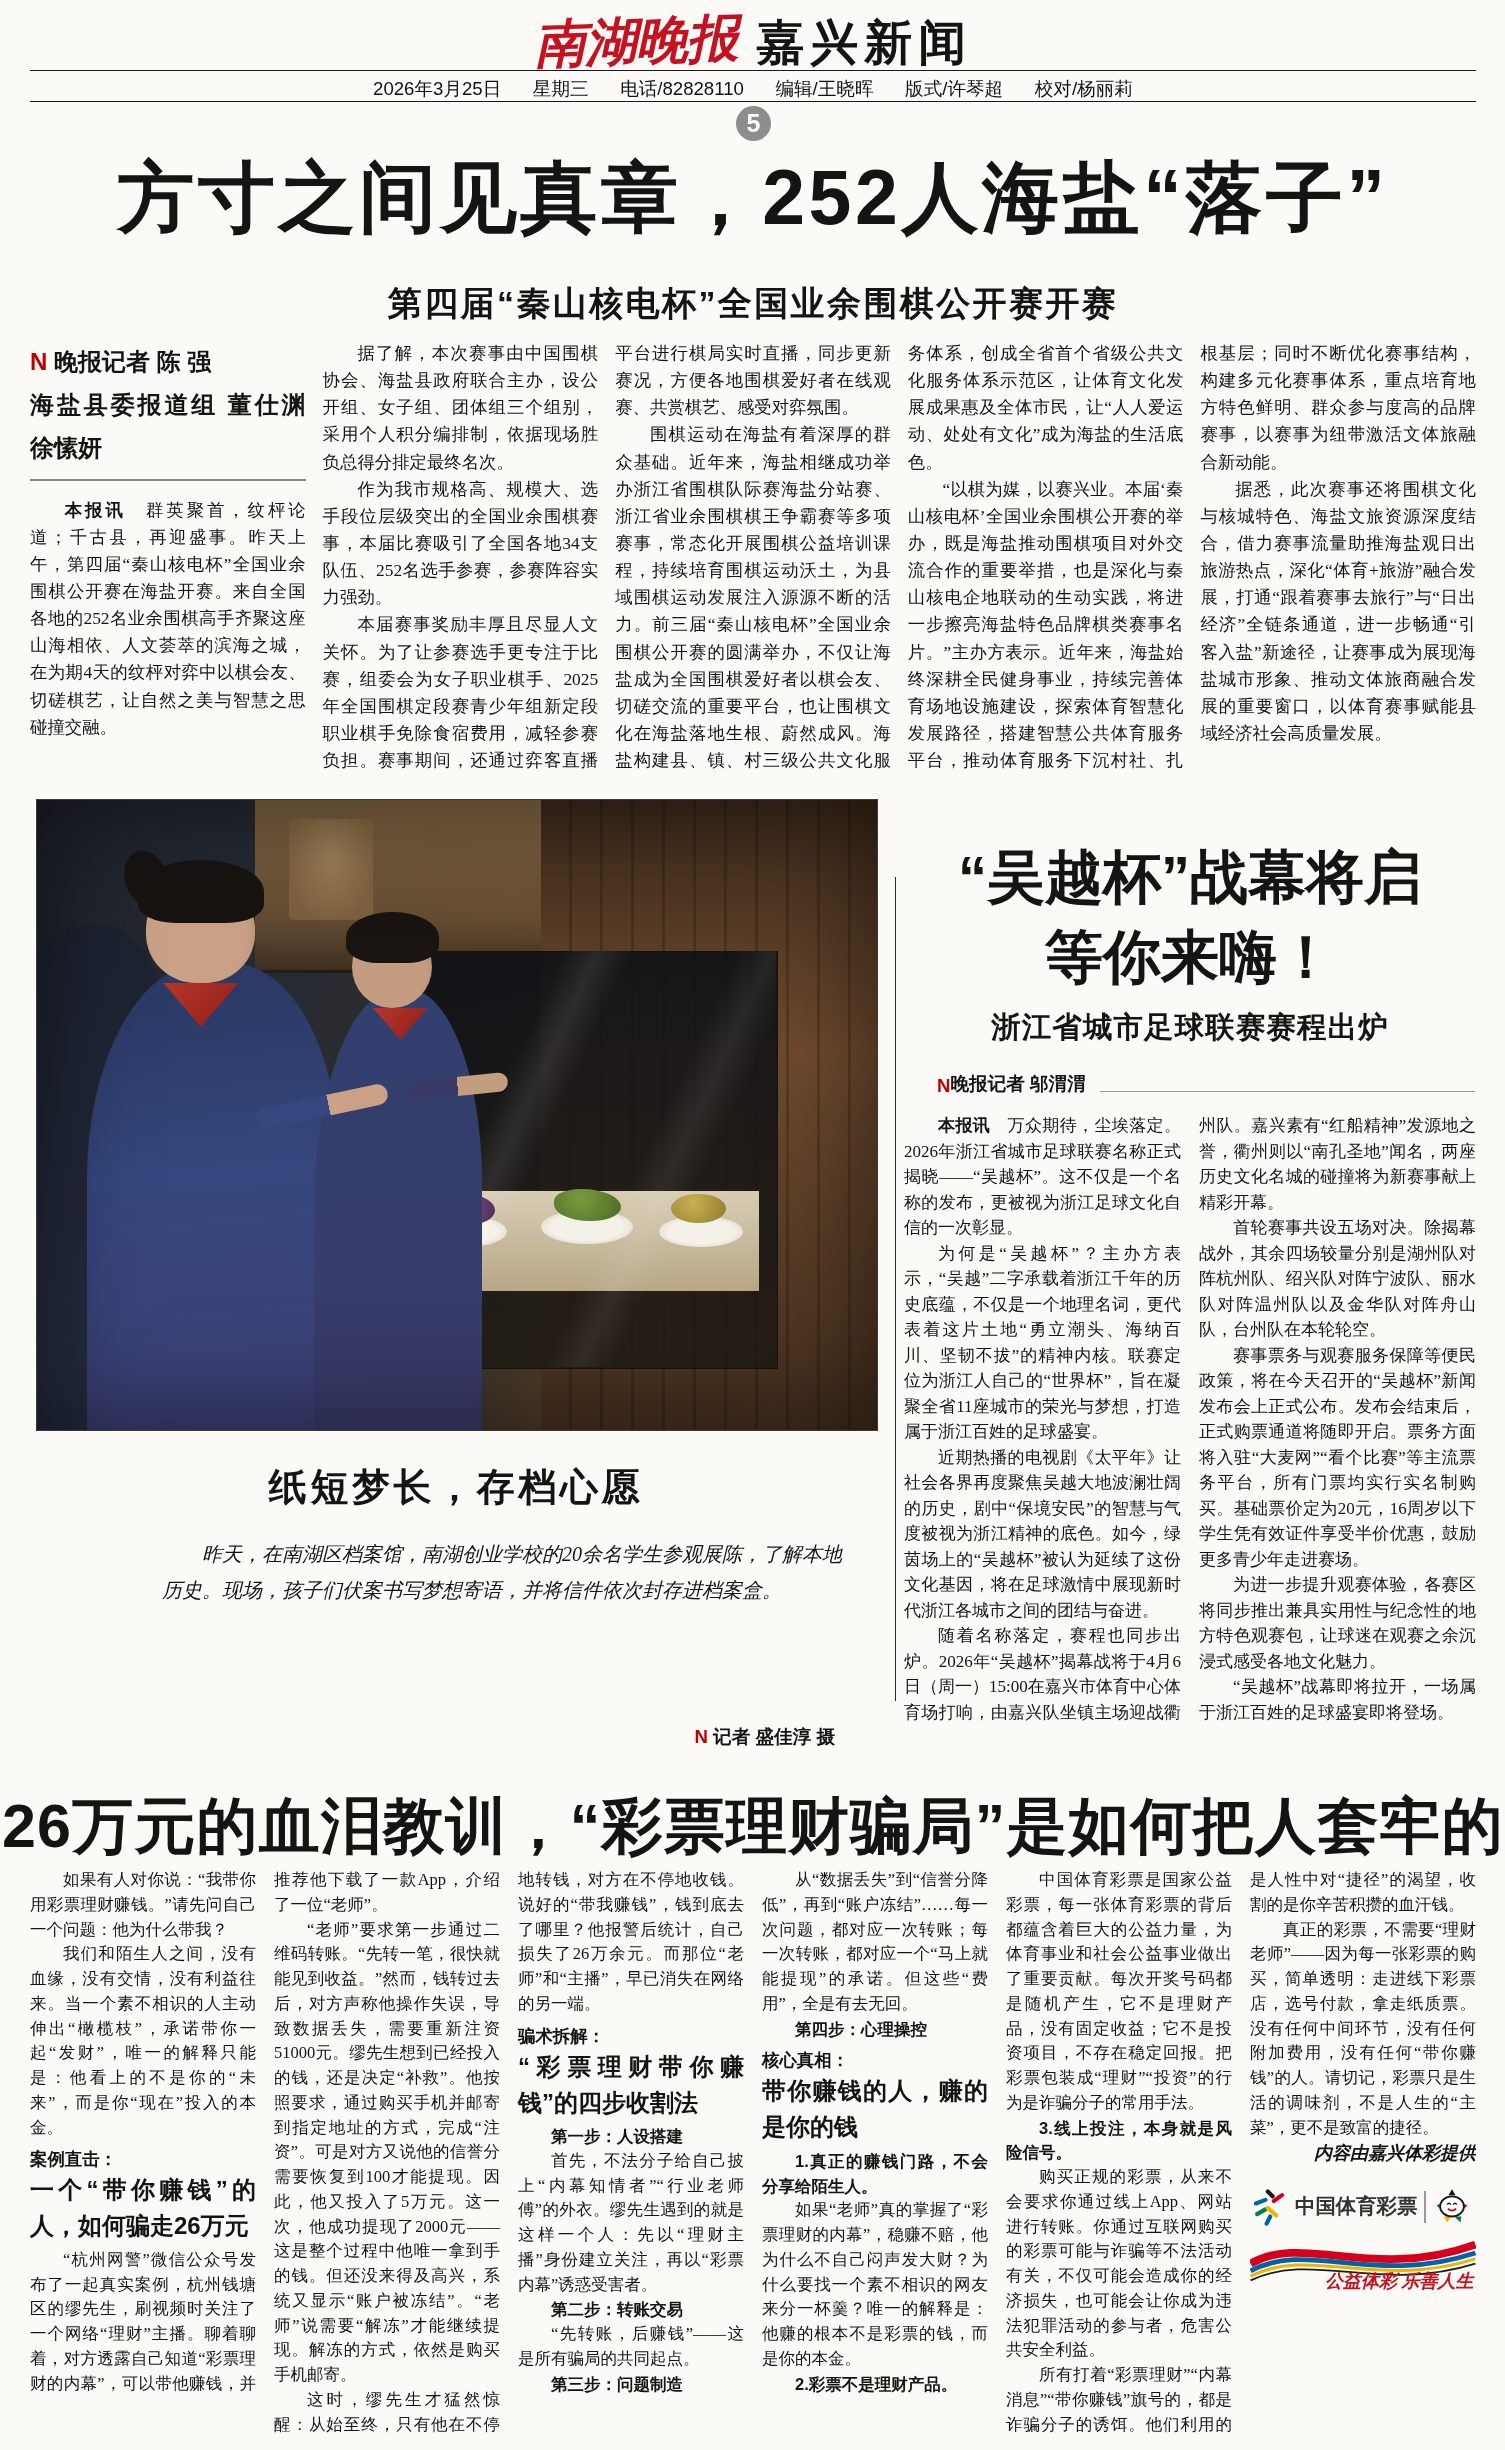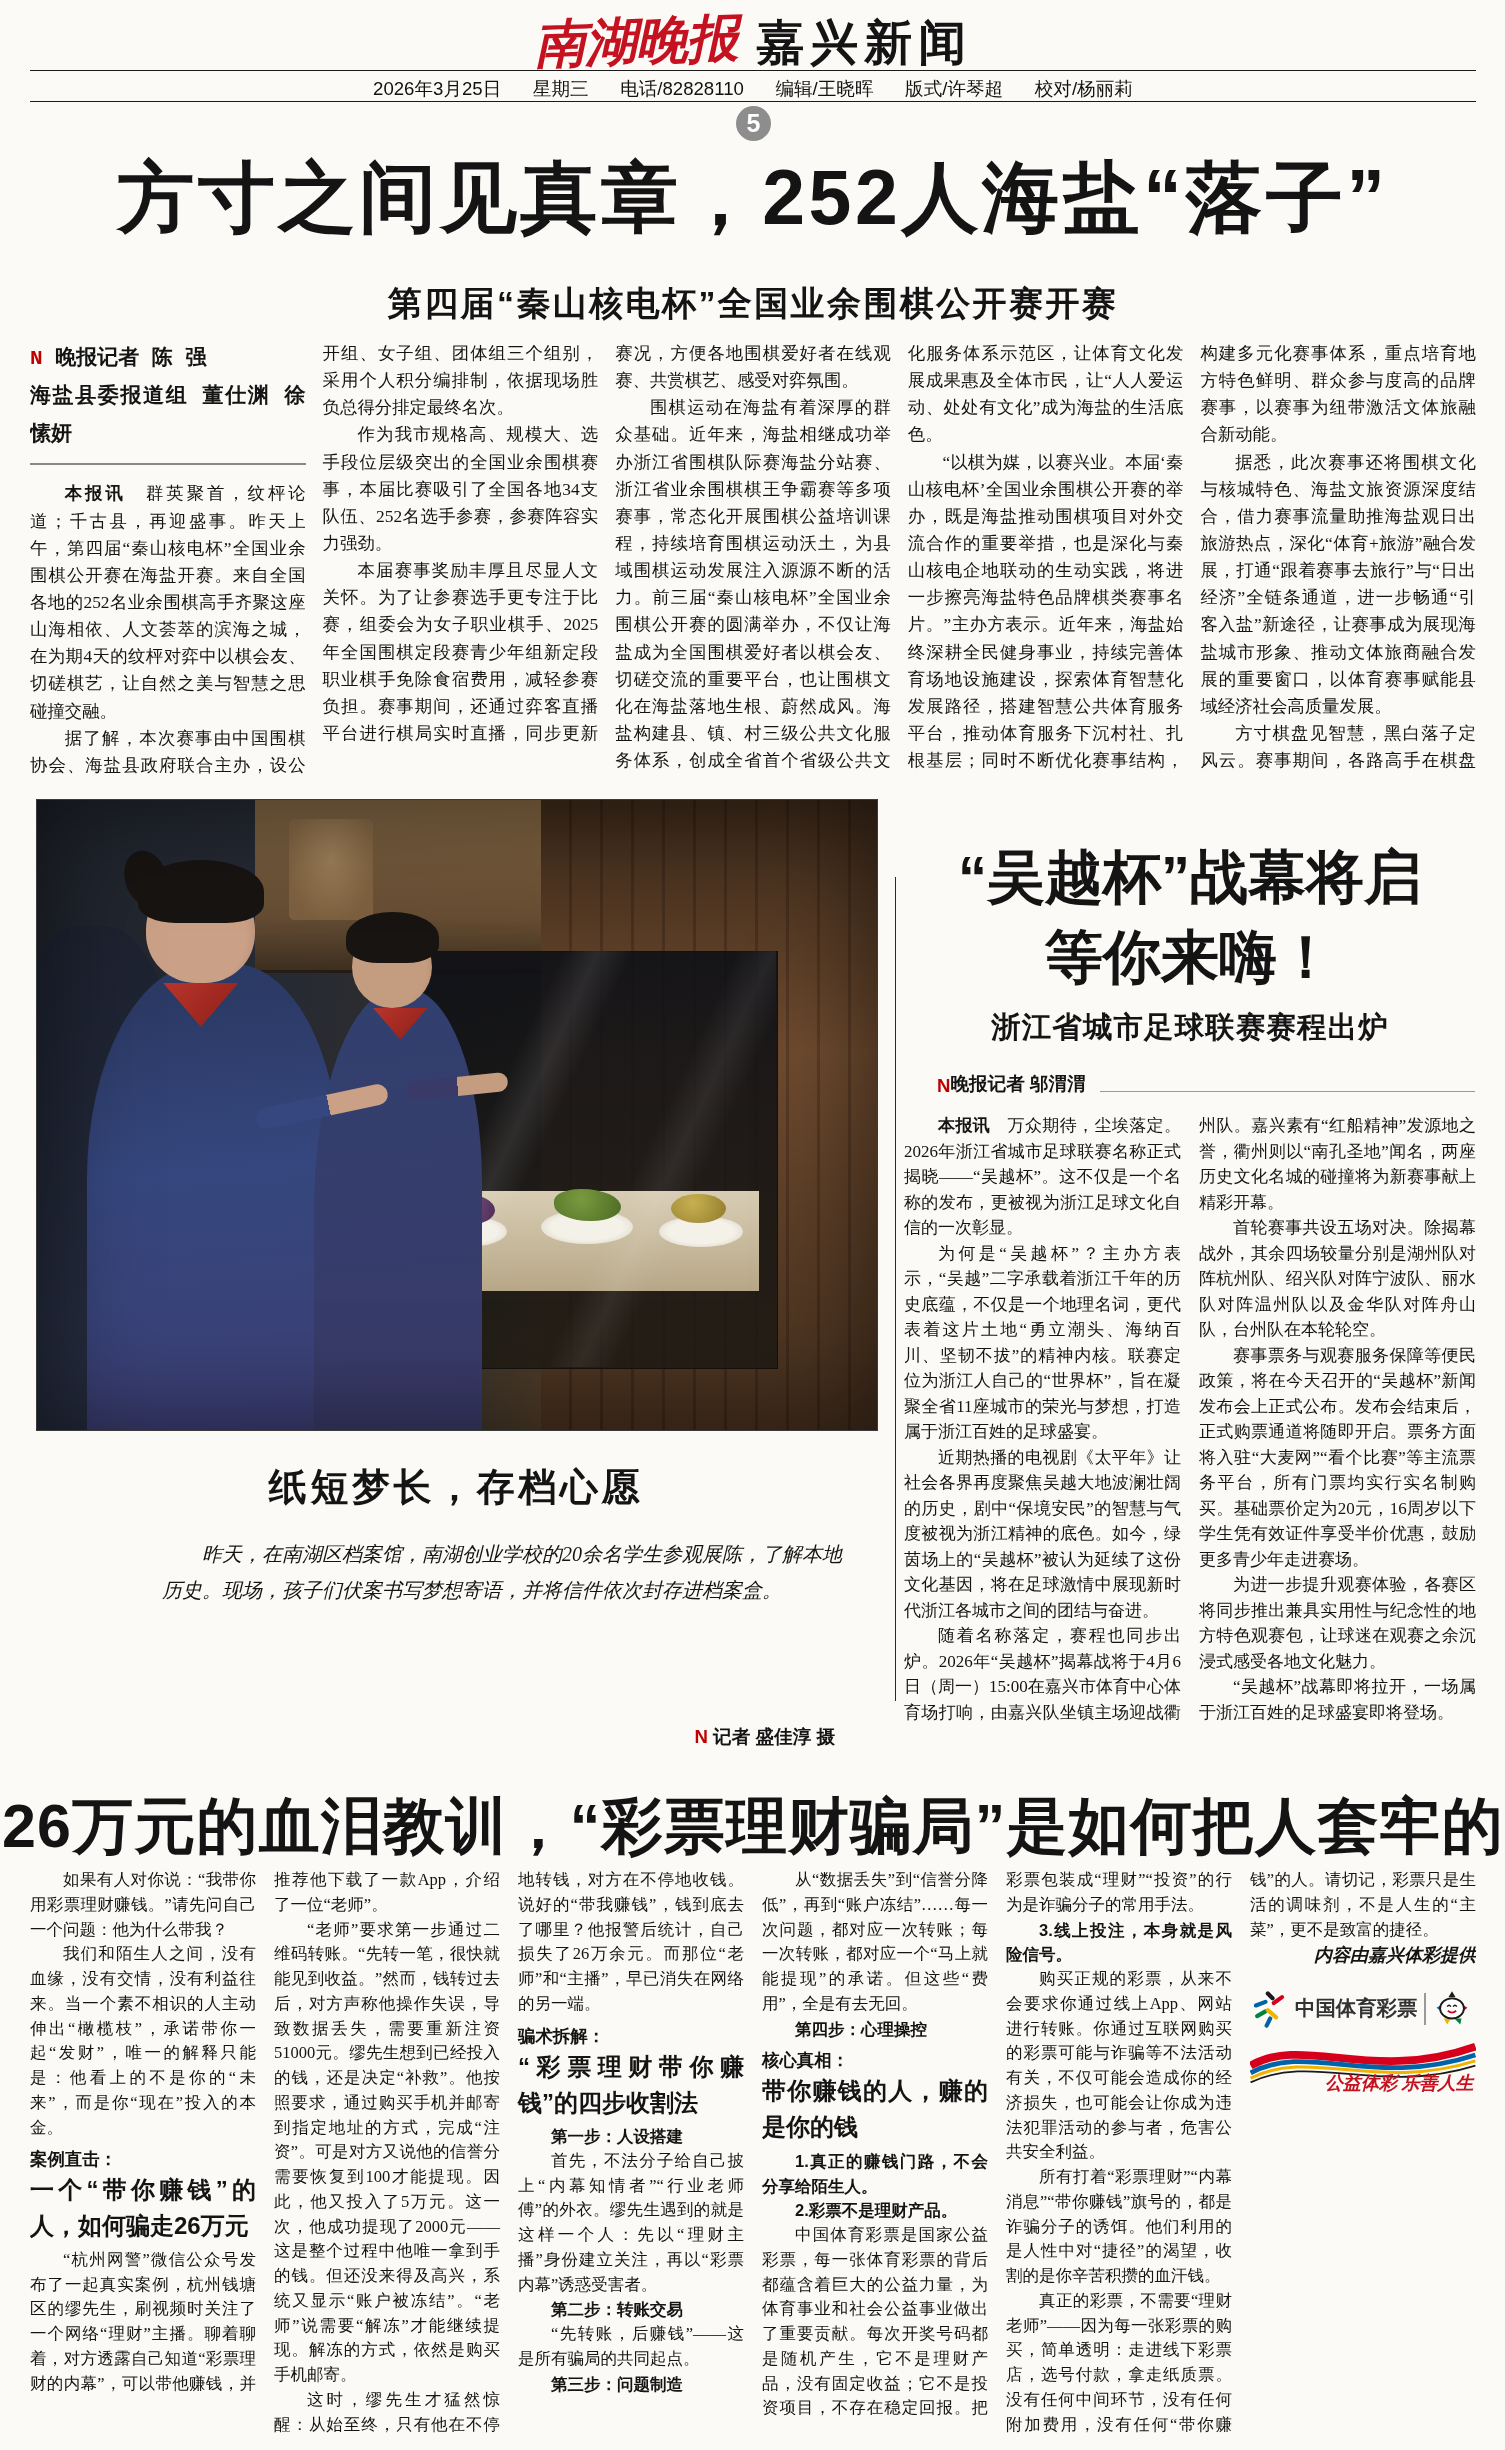--- a/index.html
+++ b/index.html
@@ -12,21 +12,21 @@
   .paper-name{font-size:52px;font-weight:900;color:#c41220;font-style:italic;letter-spacing:-1.2px;transform:rotate(-2deg);display:inline-block;}
   .section-name{font-size:48px;font-weight:900;font-family:"Liberation Sans",sans-serif;letter-spacing:6px;margin-left:17px;}
   .dateline{position:absolute;top:76px;left:0;right:0;text-align:center;font-size:18.6px;font-family:"Liberation Sans",sans-serif;color:#111;}
   .dateline span{margin:0 13.2px;}
   .page-circle{position:absolute;top:106px;left:736px;width:35px;height:35px;border-radius:50%;background:#8d8d8d;color:#fff;font-family:"Liberation Sans",sans-serif;font-size:25px;font-weight:700;text-align:center;line-height:35px;}
   
   .go-headline{position:absolute;top:157px;left:0;right:0;text-align:center;font-size:77px;font-weight:900;font-family:"Liberation Sans",sans-serif;letter-spacing:3.6px;line-height:1.05;}
   .go-subheadline{position:absolute;top:281px;left:0;right:0;text-align:center;font-size:34px;font-weight:700;font-family:"Liberation Sans",sans-serif;letter-spacing:2.4px;}
   .go-body{position:absolute;top:340px;left:30px;width:1446px;height:445px;column-count:5;column-gap:17px;column-fill:auto;font-size:17.4px;line-height:1.56;text-align:justify;overflow:hidden;}
   .go-body p,.fb-body p,.lot-body p{margin:0;text-indent:2em;}
-  .byline-block{font-family:Liberation Mono, monospace;font-weight:700;font-size:21px;line-height:1.8;text-indent:0;}
+  .byline-block{font-family:Liberation Sans, sans-serif;font-weight:700;font-size:24px;line-height:1.8;text-indent:0;}
   .byline-rule{height:1.8px;background:#888;margin:9.6px 0 15.6px 0;}
   .lead{font-weight:700;font-family:"Liberation Sans",sans-serif;}
   
   .photo-box{position:absolute;top:799px;left:36px;width:840px;height:630px;border:0.6px solid #3a3a3a;overflow:hidden;background:#23262e;}
   .ph{position:absolute;}
   .caption-title{position:absolute;top:1462px;left:36px;width:840px;text-align:center;font-size:38px;font-weight:700;letter-spacing:3.6px;}
   .caption-text{position:absolute;top:1536px;left:150px;width:685px;font-size:20px;line-height:1.8;text-indent:2em;font-style:italic;margin-left:12px;}
   .caption-credit{position:absolute;top:1724px;left:150px;width:685px;text-align:right;font-size:18.6px;font-weight:700;font-family:"Liberation Sans",sans-serif;}
   .v-divider{position:absolute;top:877px;left:895px;width:1.2px;height:824px;background:#2a2a2a;}
   
@@ -173,20 +173,21 @@
     <p class="lot-step">第一步：人设搭建</p>
     <p>首先，不法分子给自己披上“内幕知情者”“行业老师傅”的外衣。缪先生遇到的就是这样一个人：先以“理财主播”身份建立关注，再以“彩票内幕”诱惑受害者。</p>
     <p class="lot-step">第二步：转账交易</p>
     <p>“先转账，后赚钱”——这是所有骗局的共同起点。</p>
     <p class="lot-step">第三步：问题制造</p>
     <p>从“数据丢失”到“信誉分降低”，再到“账户冻结”……每一次问题，都对应一次转账；每一次转账，都对应一个“马上就能提现”的承诺。但这些“费用”，全是有去无回。</p>
     <p class="lot-step">第四步：心理操控</p>
     <p class="lot-label">核心真相：</p>
     <p class="lot-title">带你赚钱的人，赚的是你的钱</p>
     <p class="lot-point">1.真正的赚钱门路，不会分享给陌生人。</p>
+    <p>如果“老师”真的掌握了“彩票理财的内幕”，稳赚不赔，他为什么不自己闷声发大财？为什么要找一个素不相识的网友来分一杯羹？唯一的解释是：他赚的根本不是彩票的钱，而是你的本金。</p>
     <p class="lot-point">2.彩票不是理财产品。</p>
     <p>中国体育彩票是国家公益彩票，每一张体育彩票的背后都蕴含着巨大的公益力量，为体育事业和社会公益事业做出了重要贡献。每次开奖号码都是随机产生，它不是理财产品，没有固定收益；它不是投资项目，不存在稳定回报。把彩票包装成“理财”“投资”的行为是诈骗分子的常用手法。</p>
     <p class="lot-point">3.线上投注，本身就是风险信号。</p>
     <p>购买正规的彩票，从来不会要求你通过线上App、网站进行转账。你通过互联网购买的彩票可能与诈骗等不法活动有关，不仅可能会造成你的经济损失，也可能会让你成为违法犯罪活动的参与者，危害公共安全利益。</p>
     <p>所有打着“彩票理财”“内幕消息”“带你赚钱”旗号的，都是诈骗分子的诱饵。他们利用的是人性中对“捷径”的渴望，收割的是你辛苦积攒的血汗钱。</p>
     <p>真正的彩票，不需要“理财老师”——因为每一张彩票的购买，简单透明：走进线下彩票店，选号付款，拿走纸质票。没有任何中间环节，没有任何附加费用，没有任何“带你赚钱”的人。请切记，彩票只是生活的调味剂，不是人生的“主菜”，更不是致富的捷径。</p>
     <p class="provider-note">内容由嘉兴体彩提供</p>
 
     <div class="brand-block">
       <div class="brand-row">

